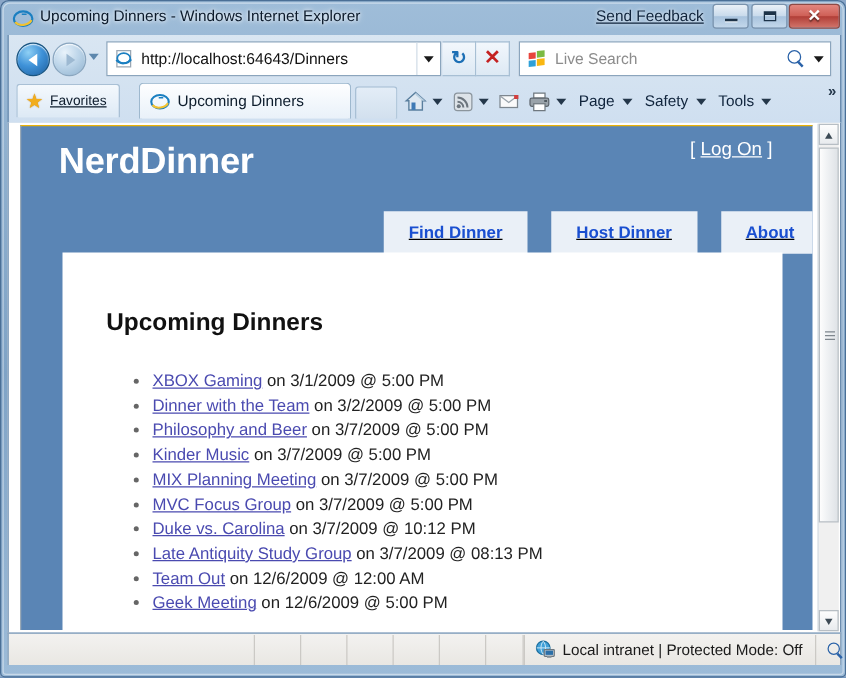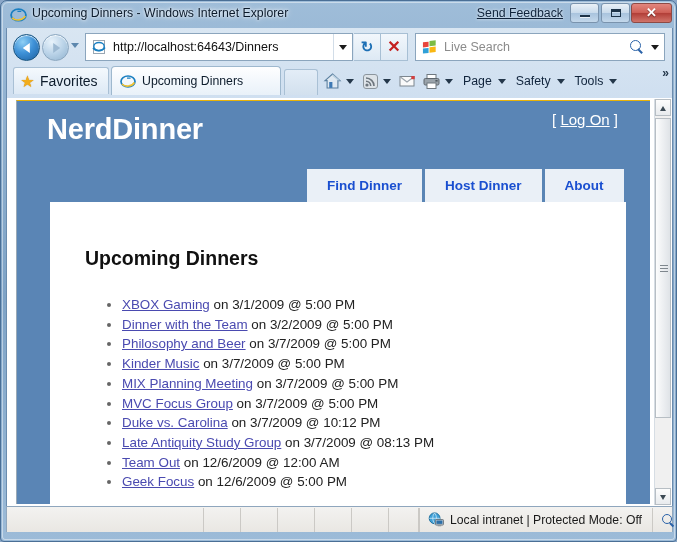--- a/index.html
+++ b/index.html
@@ -219,21 +219,21 @@
   }
   #favorites-btn {
     position: absolute; left: 6px; top: 4px;
     height: 27px; padding: 0 10px 0 6px;
     display: flex; align-items: center;
     background: linear-gradient(to bottom,#f4f9fd,#dde9f5);
     border: 1px solid #a9c0d5; border-bottom: none;
     border-radius: 3px 3px 0 0;
     box-sizing: border-box;
   }
-  #fav-label { font-size: 14px; color: #0d1c2c; margin-left: 5px; }
+  #fav-label { font-size: 11px; color: #0d1c2c; margin-left: 5px; text-decoration: underline; }
   .star {
     width: 15px; height: 15px; position: relative; flex: none;
     color: #f2ad1c; font-size: 16px; line-height: 15px; text-align:center;
     text-shadow: 0 0 1px #b8790a;
   }
   #tab-active {
     position: absolute; left: 104px; top: 3px;
     width: 170px; height: 29px;
     background: linear-gradient(to bottom,#fefeff 0%,#f2f7fc 55%,#e9f1f9 100%);
     border: 1px solid #9eb8ce; border-bottom: none;
@@ -294,21 +294,21 @@
   }
   #logon-wrap {
     position: absolute; right: 32px; top: 10px;
     font-size: 15px; color: #fff; white-space: nowrap; text-align: right;
   }
   #logon-link { color: #fff; text-decoration: underline; cursor: pointer; }
 
   
   #menu {
     position: absolute; left: 290px; top: 68px;
-    display: flex; gap: 3px;
+    display: flex; gap: 19px; text-decoration: underline;
   }
   .menu-tab {
     background: #eaf0f7;
     color: #1a4fd0;
     font-size: 13.5px; font-weight: bold;
     padding: 9px 20px 10px 20px;
     white-space: nowrap;
     cursor: pointer;
   }
 
@@ -568,21 +568,21 @@
         <ul id="dinner-list">
           <li><a class="dinner-link">XBOX Gaming</a><span> on 3/1/2009 @ 5:00 PM</span></li>
           <li><a class="dinner-link">Dinner with the Team</a><span> on 3/2/2009 @ 5:00 PM</span></li>
           <li><a class="dinner-link">Philosophy and Beer</a><span> on 3/7/2009 @ 5:00 PM</span></li>
           <li><a class="dinner-link">Kinder Music</a><span> on 3/7/2009 @ 5:00 PM</span></li>
           <li><a class="dinner-link">MIX Planning Meeting</a><span> on 3/7/2009 @ 5:00 PM</span></li>
           <li><a class="dinner-link">MVC Focus Group</a><span> on 3/7/2009 @ 5:00 PM</span></li>
           <li><a class="dinner-link">Duke vs. Carolina</a><span> on 3/7/2009 @ 10:12 PM</span></li>
           <li><a class="dinner-link">Late Antiquity Study Group</a><span> on 3/7/2009 @ 08:13 PM</span></li>
           <li><a class="dinner-link">Team Out</a><span> on 12/6/2009 @ 12:00 AM</span></li>
-          <li><a class="dinner-link">Geek Focus</a><span> on 12/6/2009 @ 5:00 PM</span></li>
+          <li><a class="dinner-link">Geek Meeting</a><span> on 12/6/2009 @ 5:00 PM</span></li>
         </ul>
       </div>
     </div>
 
     <div id="vscroll">
       <div class="sb-btn" id="sb-up">
         <div class="sb-arrow-up"></div>
       </div>
       <div id="sb-thumb">
         <div id="sb-grip">

